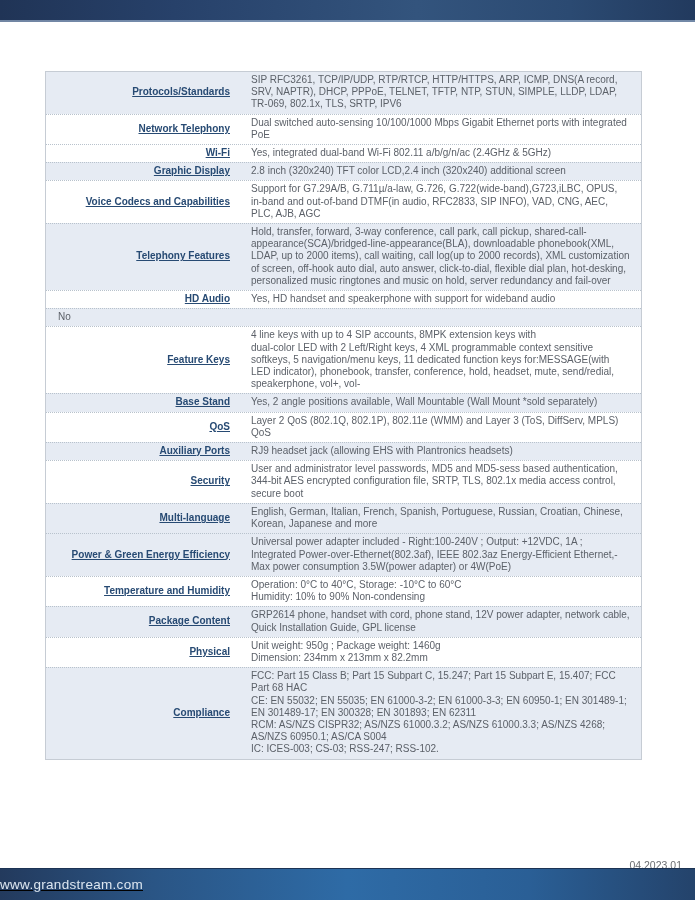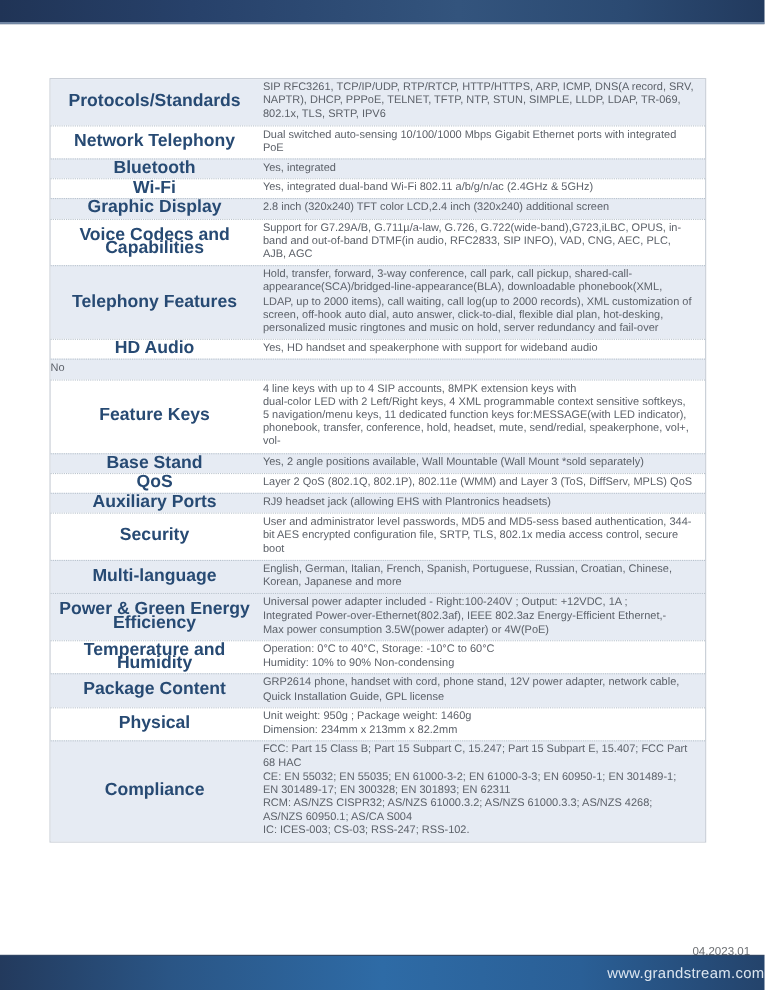--- a/index.html
+++ b/index.html
@@ -21,42 +21,44 @@
     background:#ffffff;
   }
   .spec-row {
     display:flex; align-items:center;
     border-top:1px dotted var(--dotted-border,#b8c2cc);
   }
   .spec-row:first-child { border-top:none; }
   .spec-row.shaded { background:var(--row-shade,#e6ebf3); }
   .spec-label {
     flex:0 0 193px; width:193px;
-    text-align:center;
+    text-align:right;
     padding:2px 9px 3px 5px;
-    font-size:16px; line-height:12.2px;
+    font-size:10px; line-height:12.2px;
     font-weight:bold;
     color:var(--label-color,#274a73);
+    text-decoration:underline;
   }
   .spec-value {
     flex:1;
     padding:2px 10px 3px 0;
     font-size:10px; line-height:12.2px;
     color:var(--value-color,#5c6169);
     white-space:pre-line;
+    margin-left:12px;
   }
   .version {
     position:absolute; top:847px; right:13px;
     font-size:10.5px; color:var(--version-color,#6b6e72);margin-top:12px;
   }
   .footer-bar {
     position:absolute; left:0; right:0; bottom:0; height:32px;
     background:linear-gradient(90deg,#233a5d 0%,#2a5585 22%,#2e6ba6 50%,#2a5f96 76%,#24436b 100%);
     border-top:1px solid #1c3354;
-    display:flex; align-items:center; justify-content:flex-end;
+    display:flex; align-items:center; justify-content:flex-start;text-decoration:underline;
   }
   .footer-link {
     color:var(--footer-text,#dce6f0);
     font-size:13.5px; letter-spacing:.3px;
     text-decoration:none;
   }
 </style>
 </head>
 <body>
 
@@ -67,24 +69,20 @@
   <div class="spec-row shaded">
     <div class="spec-label">Protocols/Standards</div>
     <div class="spec-value">SIP RFC3261, TCP/IP/UDP, RTP/RTCP, HTTP/HTTPS, ARP, ICMP, DNS(A record, SRV, NAPTR), DHCP, PPPoE, TELNET, TFTP, NTP, STUN, SIMPLE, LLDP, LDAP, TR-069, 802.1x, TLS, SRTP, IPV6</div>
   </div>
 
   <div class="spec-row">
     <div class="spec-label">Network Telephony</div>
     <div class="spec-value">Dual switched auto-sensing 10/100/1000 Mbps Gigabit Ethernet ports with integrated PoE</div>
   </div>
 
-  <div class="spec-row shaded">
-    <div class="spec-label">Bluetooth</div>
-    <div class="spec-value">Yes, integrated</div>
-  </div>
 
   <div class="spec-row">
     <div class="spec-label">Wi-Fi</div>
     <div class="spec-value">Yes, integrated dual-band Wi-Fi 802.11 a/b/g/n/ac (2.4GHz &amp; 5GHz)</div>
   </div>
 
   <div class="spec-row shaded">
     <div class="spec-label">Graphic Display</div>
     <div class="spec-value">2.8 inch (320x240) TFT color LCD,2.4 inch (320x240) additional screen</div>
   </div>

